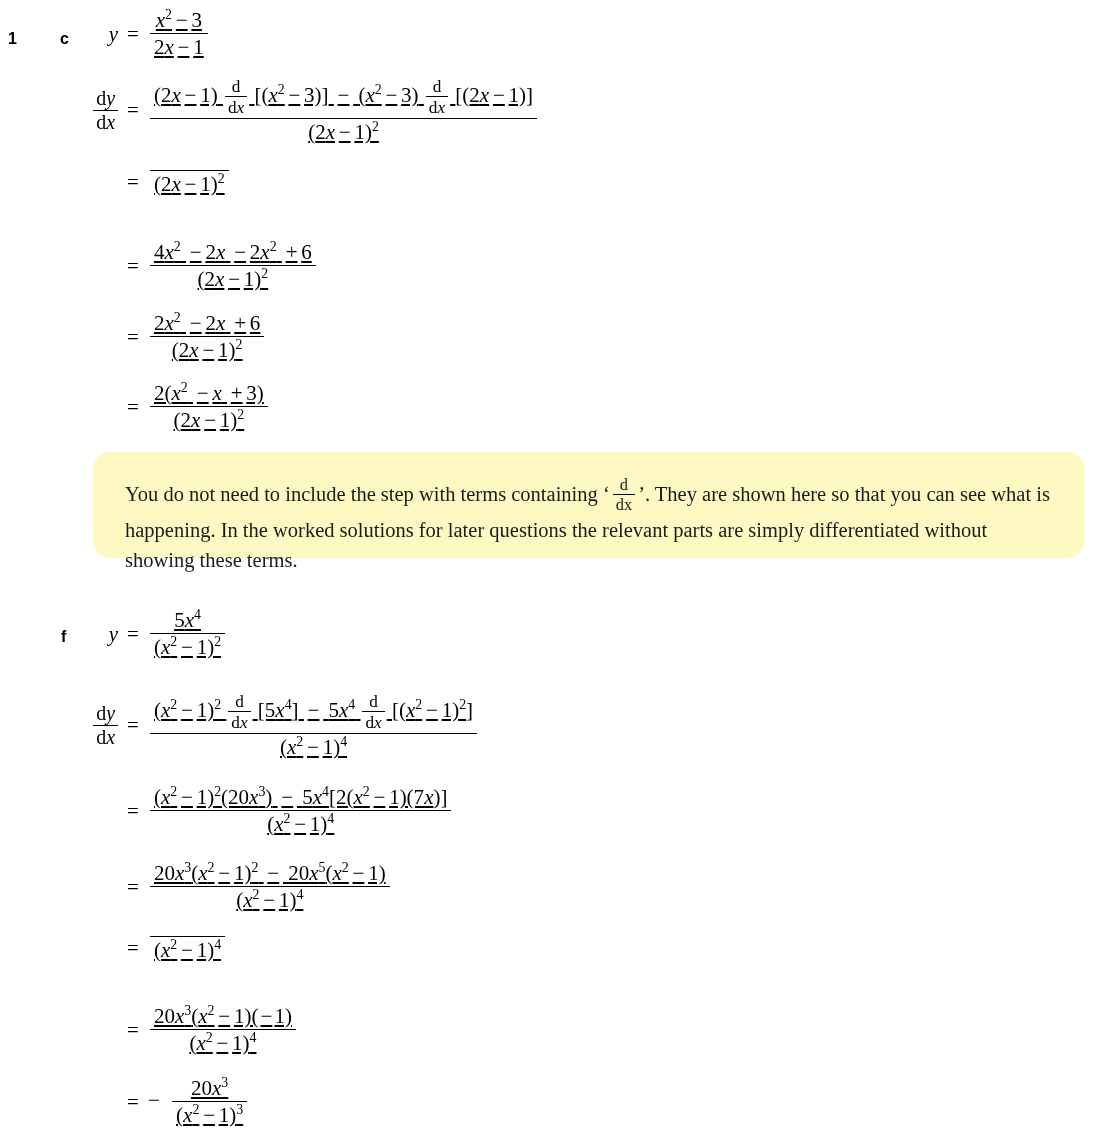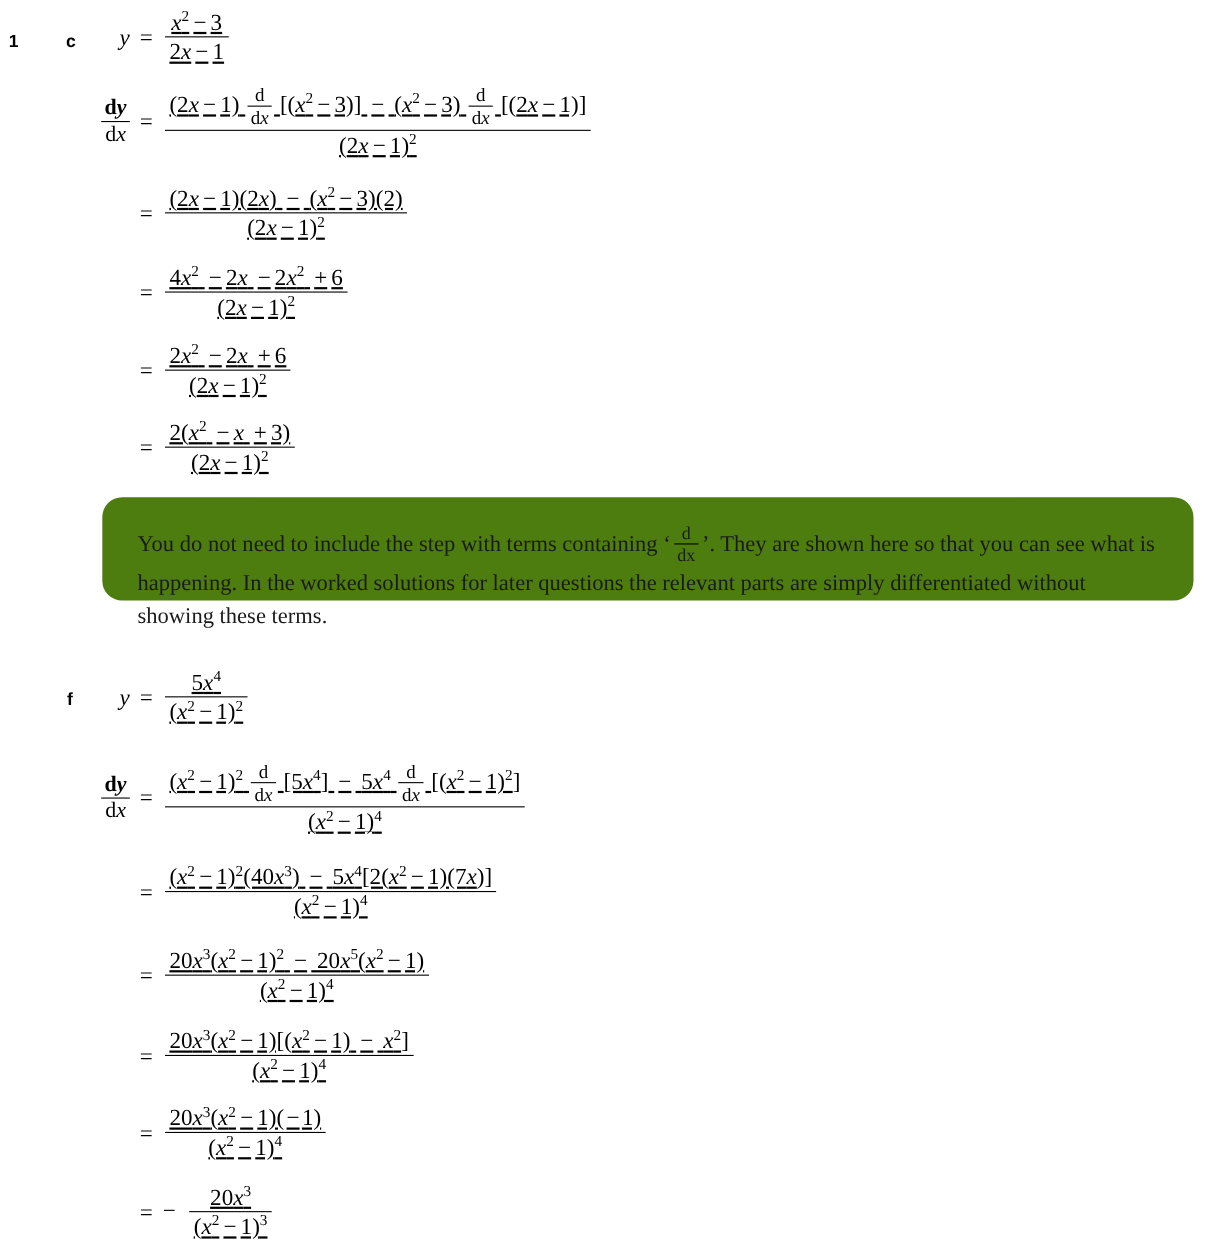--- a/index.html
+++ b/index.html
@@ -83,21 +83,21 @@
   .ddx > .num { display: block; padding: 0 3px 1px 3px; }
   .ddx > .den { display: block; border-top: 1.3px solid #000; padding: 2px 3px 0 3px; }
 
   
   .dydx {
     display: inline-block;
     vertical-align: middle;
     text-align: center;
     font-size: 0.95em;
   }
-  .dydx > .num { display: block; padding: 0 3px 1px 3px; font-weight: bold; }
+  .dydx > .num { display: block; padding: 0 3px 1px 3px; }
   .dydx > .den { display: block; border-top: 1.5px solid #000; padding: 2px 3px 0 3px; }
 
   
   .eqrow {
     position: absolute;
     display: flex;
     align-items: center;
   }
   .eqlead {
     width: 46px;
@@ -111,22 +111,22 @@
     font-size: 21px;
   }
   .eqbody { flex: none; }
 
   
   .notebox {
     position: absolute;
     left: 93px;
     top: 452px;
     width: 992px;
-    height: 94px;
-    background: #4d7c0f;
+    height: 106px;
+    background: #fef9c3;
     border-radius: 18px;
     box-sizing: border-box;
     padding: 26px 34px 0 32px;
   }
   .notebox p {
     margin: 0;
     font-family: "Liberation Serif", "DejaVu Serif", serif;
     font-size: 20.5px;
     line-height: 30px;
     color: #1a1a1a;
@@ -184,25 +184,20 @@
       <span class="den"><span class="mn">(</span><span class="mn">2</span><span class="mi">x</span><span class="op">−</span><span class="mn">1)</span><span class="sup">2</span></span>
     </span>
   </span>
 </div>
 
 <div class="eqrow" style="left:72px; top:170px;">
   <span class="eqlead math"></span>
   <span class="eqsign math">=</span>
   <span class="eqbody math">
     <span class="frac">
-      <span class="num">
-        <span class="mn">(</span><span class="mn">2</span><span class="mi">x</span><span class="op">−</span><span class="mn">1)(</span><span class="mn">2</span><span class="mi">x</span><span class="mn">)</span>
-        <span class="op">−</span>
-        <span class="mn">(</span><span class="mi">x</span><span class="sup">2</span><span class="op">−</span><span class="mn">3)(2)</span>
-      </span>
       <span class="den"><span class="mn">(</span><span class="mn">2</span><span class="mi">x</span><span class="op">−</span><span class="mn">1)</span><span class="sup">2</span></span>
     </span>
   </span>
 </div>
 
 <div class="eqrow" style="left:72px; top:242px;">
   <span class="eqlead math"></span>
   <span class="eqsign math">=</span>
   <span class="eqbody math">
     <span class="frac">
@@ -287,21 +282,21 @@
     </span>
   </span>
 </div>
 
 <div class="eqrow" style="left:72px; top:787px;">
   <span class="eqlead math"></span>
   <span class="eqsign math">=</span>
   <span class="eqbody math">
     <span class="frac">
       <span class="num">
-        <span class="mn">(</span><span class="mi">x</span><span class="sup">2</span><span class="op">−</span><span class="mn">1)</span><span class="sup">2</span><span class="mn">(40</span><span class="mi">x</span><span class="sup">3</span><span class="mn">)</span>
+        <span class="mn">(</span><span class="mi">x</span><span class="sup">2</span><span class="op">−</span><span class="mn">1)</span><span class="sup">2</span><span class="mn">(20</span><span class="mi">x</span><span class="sup">3</span><span class="mn">)</span>
         <span class="op">−</span>
         <span class="mn">5</span><span class="mi">x</span><span class="sup">4</span><span class="mn">[2(</span><span class="mi">x</span><span class="sup">2</span><span class="op">−</span><span class="mn">1)(7</span><span class="mi">x</span><span class="mn">)]</span>
       </span>
       <span class="den"><span class="mn">(</span><span class="mi">x</span><span class="sup">2</span><span class="op">−</span><span class="mn">1)</span><span class="sup">4</span></span>
     </span>
   </span>
 </div>
 
 <div class="eqrow" style="left:72px; top:863px;">
   <span class="eqlead math"></span>
@@ -316,25 +311,20 @@
       <span class="den"><span class="mn">(</span><span class="mi">x</span><span class="sup">2</span><span class="op">−</span><span class="mn">1)</span><span class="sup">4</span></span>
     </span>
   </span>
 </div>
 
 <div class="eqrow" style="left:72px; top:936px;">
   <span class="eqlead math"></span>
   <span class="eqsign math">=</span>
   <span class="eqbody math">
     <span class="frac">
-      <span class="num">
-        <span class="mn">20</span><span class="mi">x</span><span class="sup">3</span><span class="mn">(</span><span class="mi">x</span><span class="sup">2</span><span class="op">−</span><span class="mn">1)[(</span><span class="mi">x</span><span class="sup">2</span><span class="op">−</span><span class="mn">1)</span>
-        <span class="op">−</span>
-        <span class="mi">x</span><span class="sup">2</span><span class="mn">]</span>
-      </span>
       <span class="den"><span class="mn">(</span><span class="mi">x</span><span class="sup">2</span><span class="op">−</span><span class="mn">1)</span><span class="sup">4</span></span>
     </span>
   </span>
 </div>
 
 <div class="eqrow" style="left:72px; top:1006px;">
   <span class="eqlead math"></span>
   <span class="eqsign math">=</span>
   <span class="eqbody math">
     <span class="frac">

